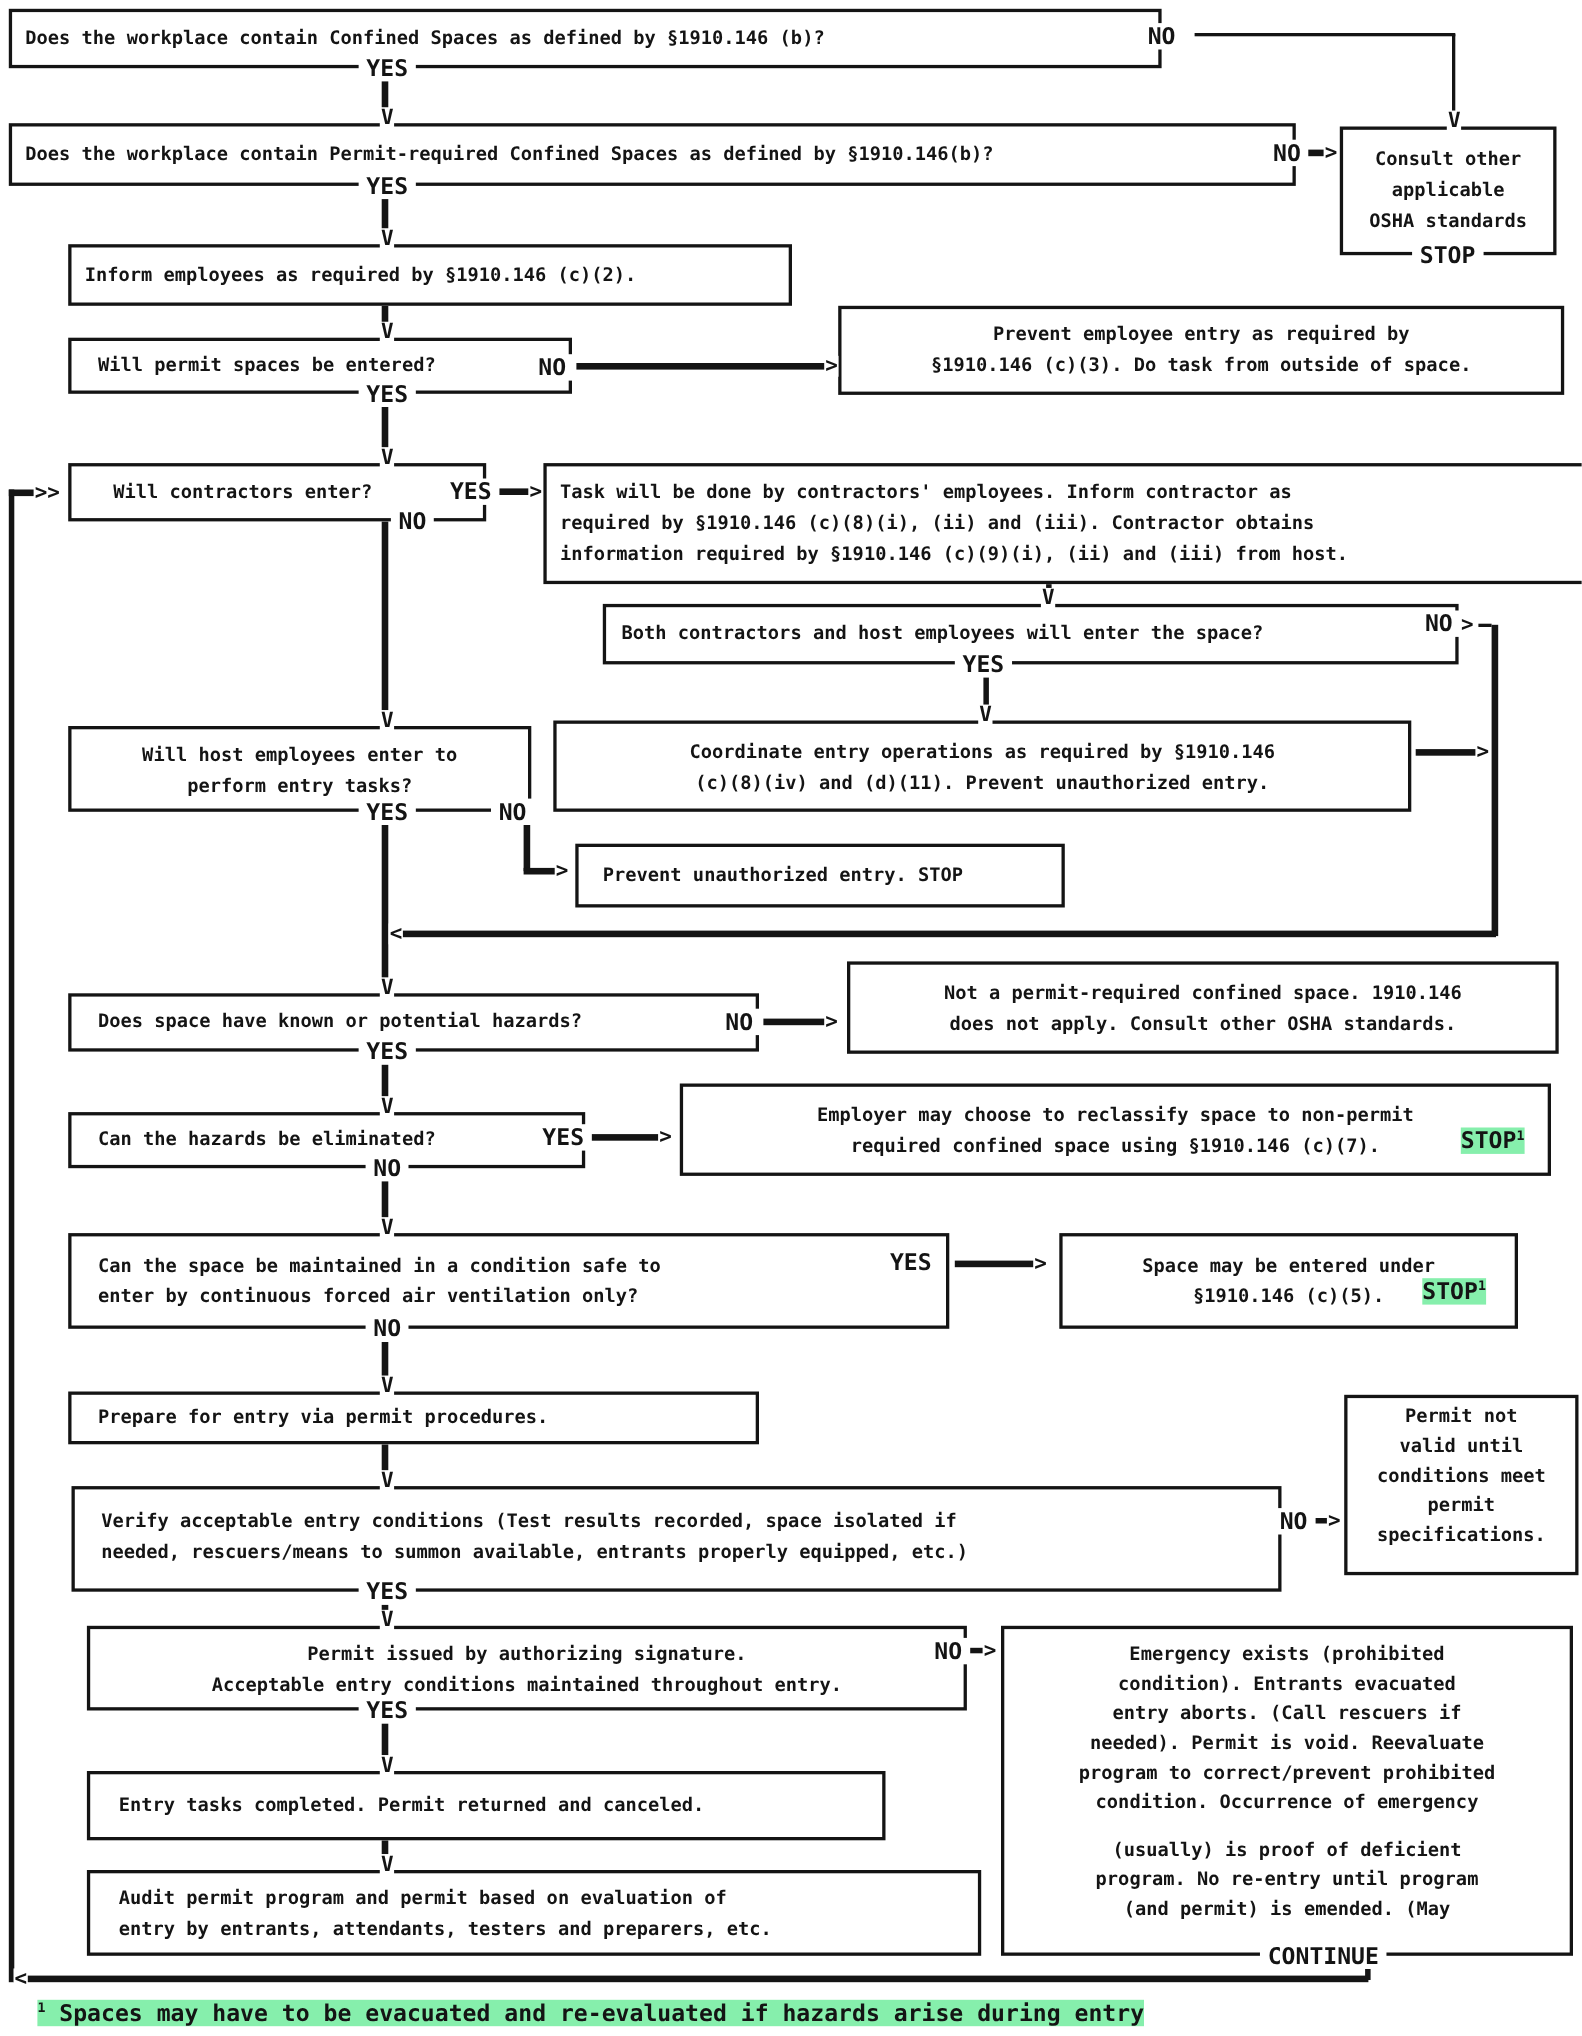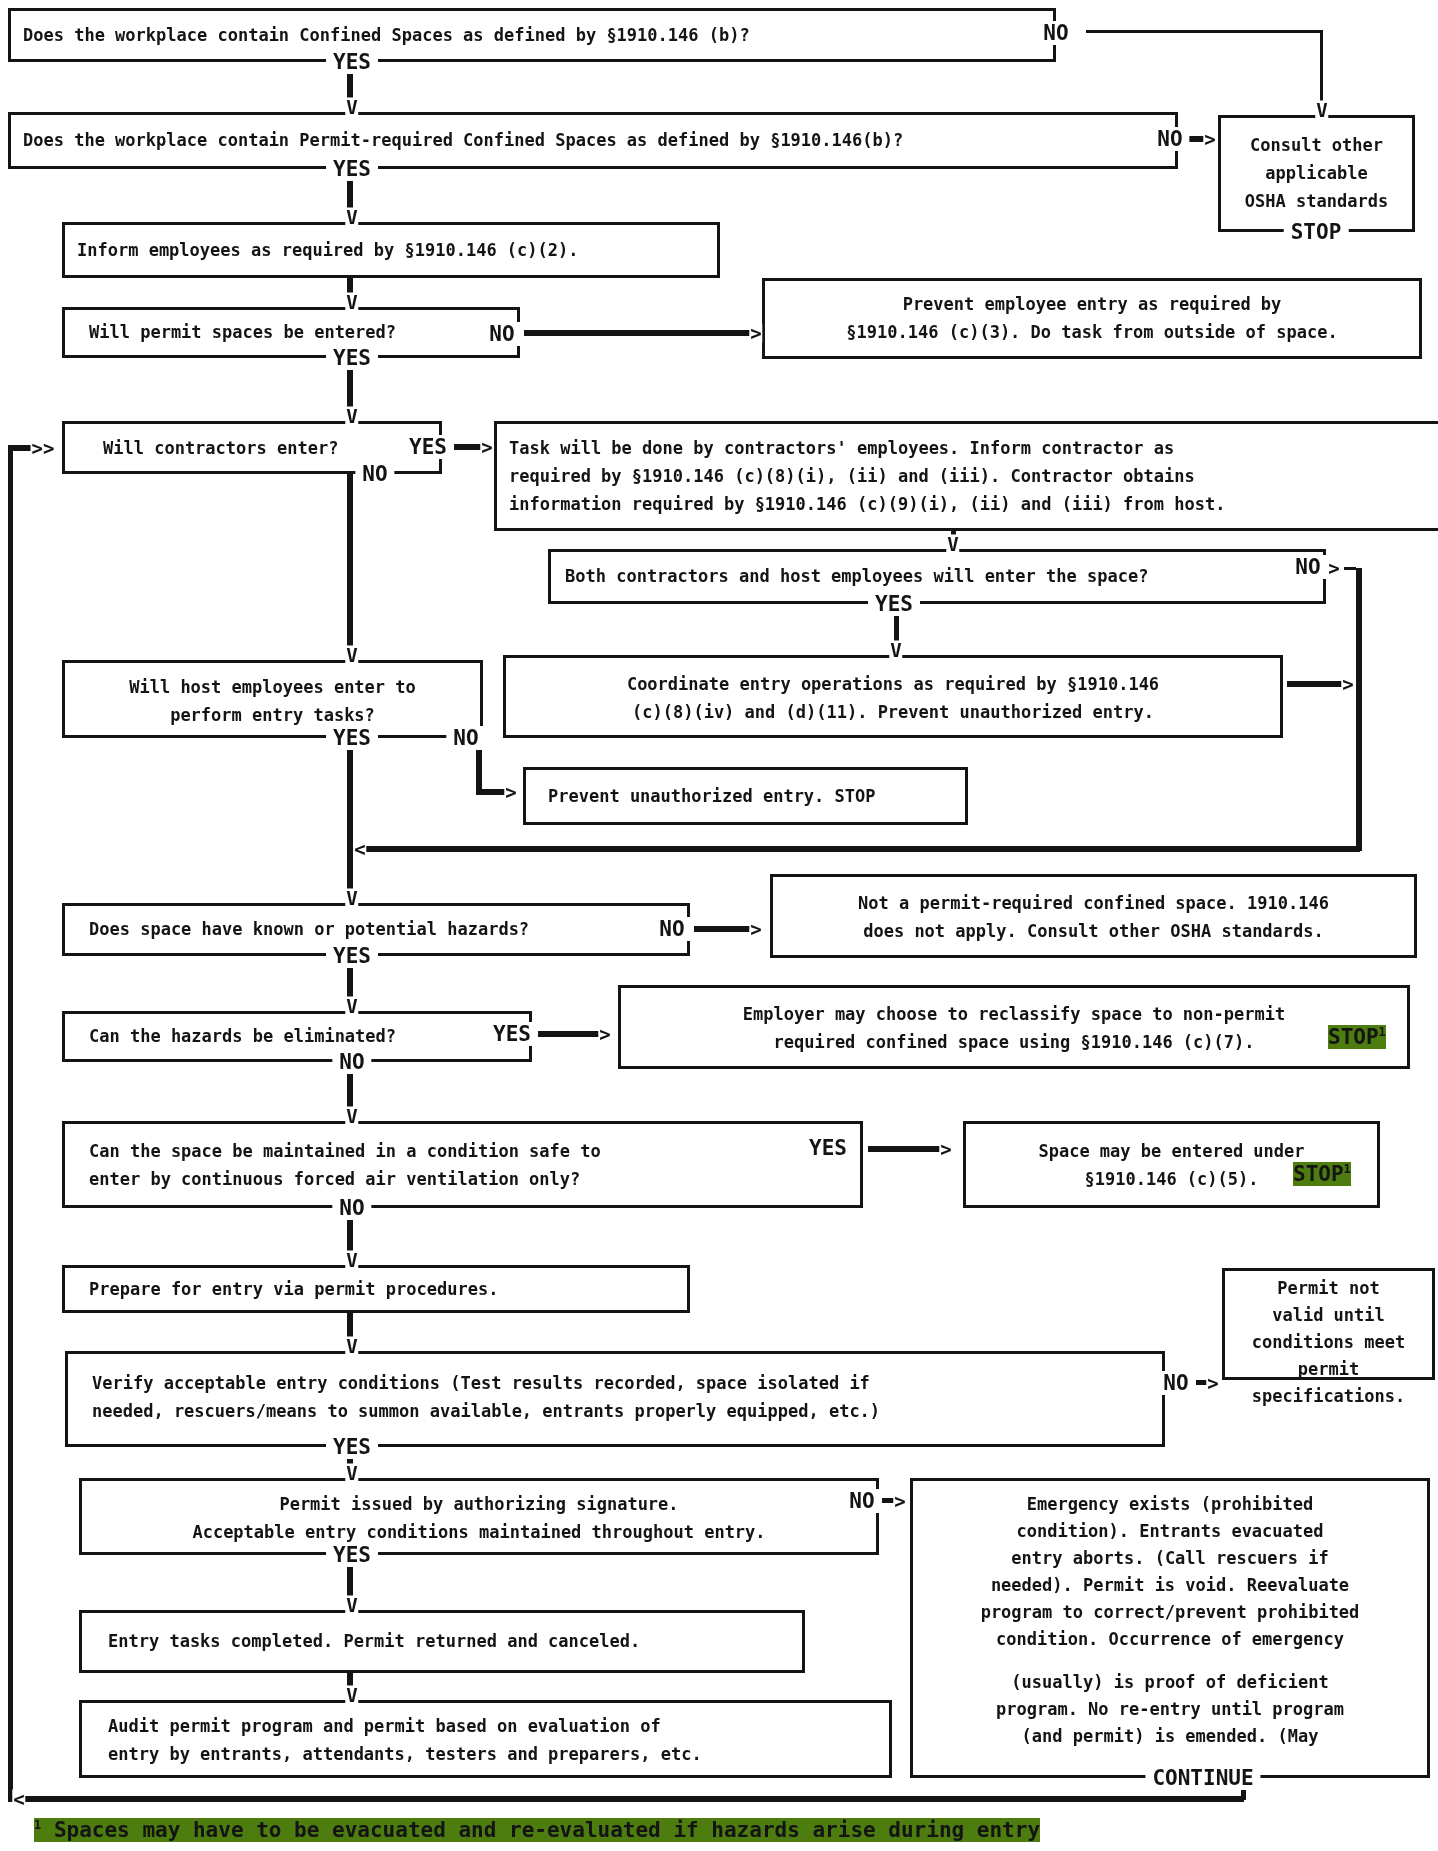--- a/index.html
+++ b/index.html
@@ -6,21 +6,21 @@
   #chart{position:relative;width:1438px;height:1851px;background:#fff;
          font-family:"DejaVu Sans Mono",monospace;color:#141414;overflow:hidden;}
   .box{position:absolute;border:3px solid #141414;background:#fff;box-sizing:border-box;z-index:2;}
   .ln{height:28px;line-height:28px;font-weight:bold;font-size:17px;white-space:nowrap;}
   .bc .ln{text-align:center;}
   .vline,.hline{position:absolute;background:#141414;z-index:1;}
   .lbl{position:absolute;background:#fff;padding:0 7px;transform:translate(-50%,-50%);
        font-weight:bold;font-size:21px;z-index:5;white-space:nowrap;line-height:24px;}
   .ah{position:absolute;background:#fff;transform:translate(-50%,-50%);
       font-weight:bold;font-size:19px;z-index:6;line-height:19px;padding:0 1px;}
-  .txt{position:absolute;font-weight:bold;font-size:21px;white-space:nowrap;z-index:5;background:#4d7c0f;}
+  .txt{position:absolute;font-weight:bold;font-size:21px;white-space:nowrap;z-index:5;background:#86efac;}
   sup{font-size:12px;}
 </style>
 </head>
 <body>
 
 <div id="chart">
 
   <div class="vline" style="left:347px;top:62px;width:6px;height:50px;"></div>
   <div class="vline" style="left:347px;top:169px;width:6px;height:53px;"></div>
   <div class="vline" style="left:347px;top:278px;width:6px;height:29px;"></div>
@@ -144,21 +144,21 @@
     <div class="ln">§1910.146 (c)(5).</div>
   </div>
   <div class="txt" style="left:1293px;top:1162px;">
     <span>STOP</span><sup>1</sup>
   </div>
 
   <div class="box" style="left:62px;top:1265px;width:628px;height:48px;padding:7px 0 0 24px;">
     <div class="ln">Prepare for entry via permit procedures.</div>
   </div>
 
-  <div class="box bc" style="left:1222px;top:1268px;width:213px;height:112px;padding:4px 0 0 0;">
+  <div class="box bc" style="left:1222px;top:1268px;width:213px;height:164px;padding:4px 0 0 0;">
     <div class="ln" style="height:27px;line-height:27px;">Permit not</div>
     <div class="ln" style="height:27px;line-height:27px;">valid until</div>
     <div class="ln" style="height:27px;line-height:27px;">conditions meet</div>
     <div class="ln" style="height:27px;line-height:27px;">permit</div>
     <div class="ln" style="height:27px;line-height:27px;">specifications.</div>
   </div>
 
   <div class="box" style="left:65px;top:1351px;width:1100px;height:96px;padding:15px 0 0 24px;">
     <div class="ln">Verify acceptable entry conditions (Test results recorded, space isolated if</div>
     <div class="ln">needed, rescuers/means to summon available, entrants properly equipped, etc.)</div>

